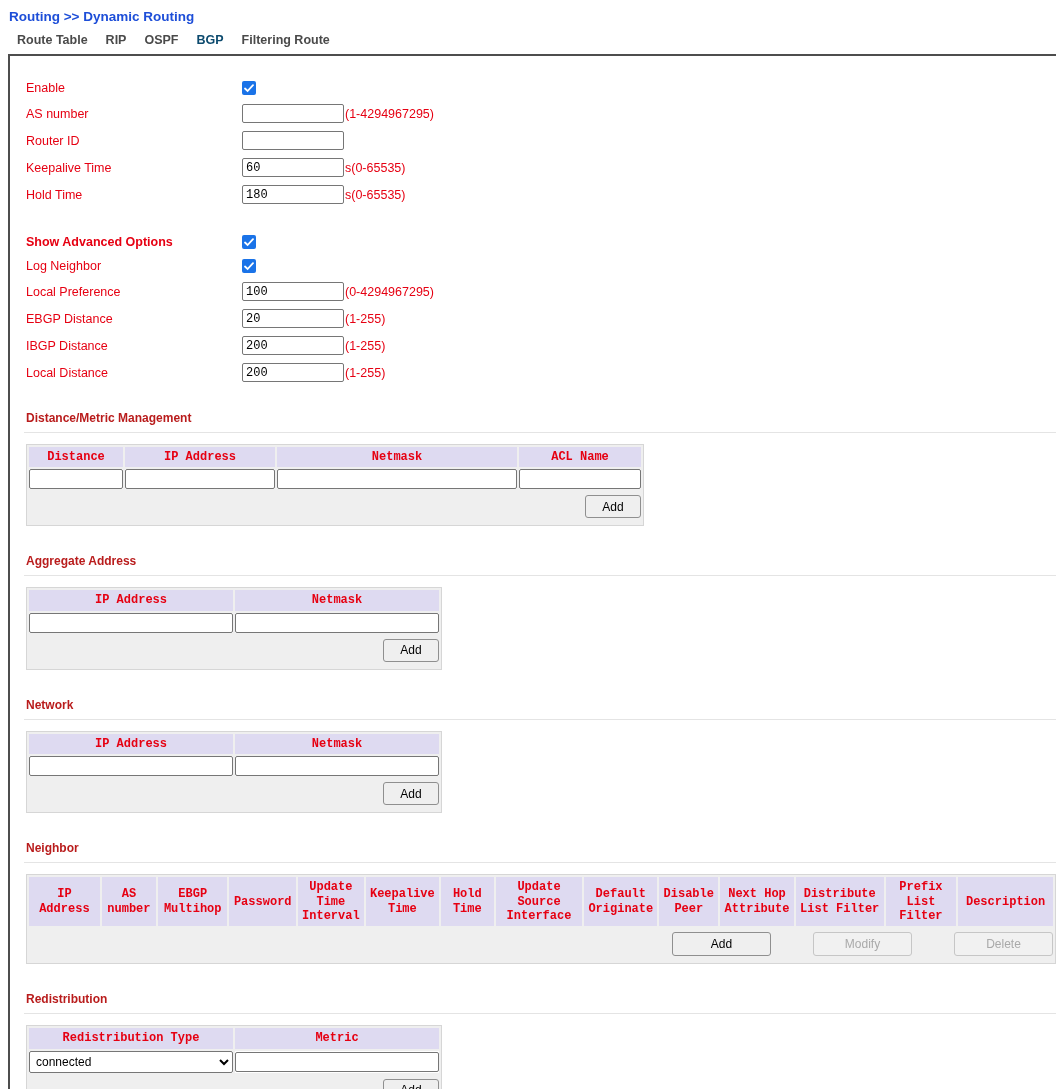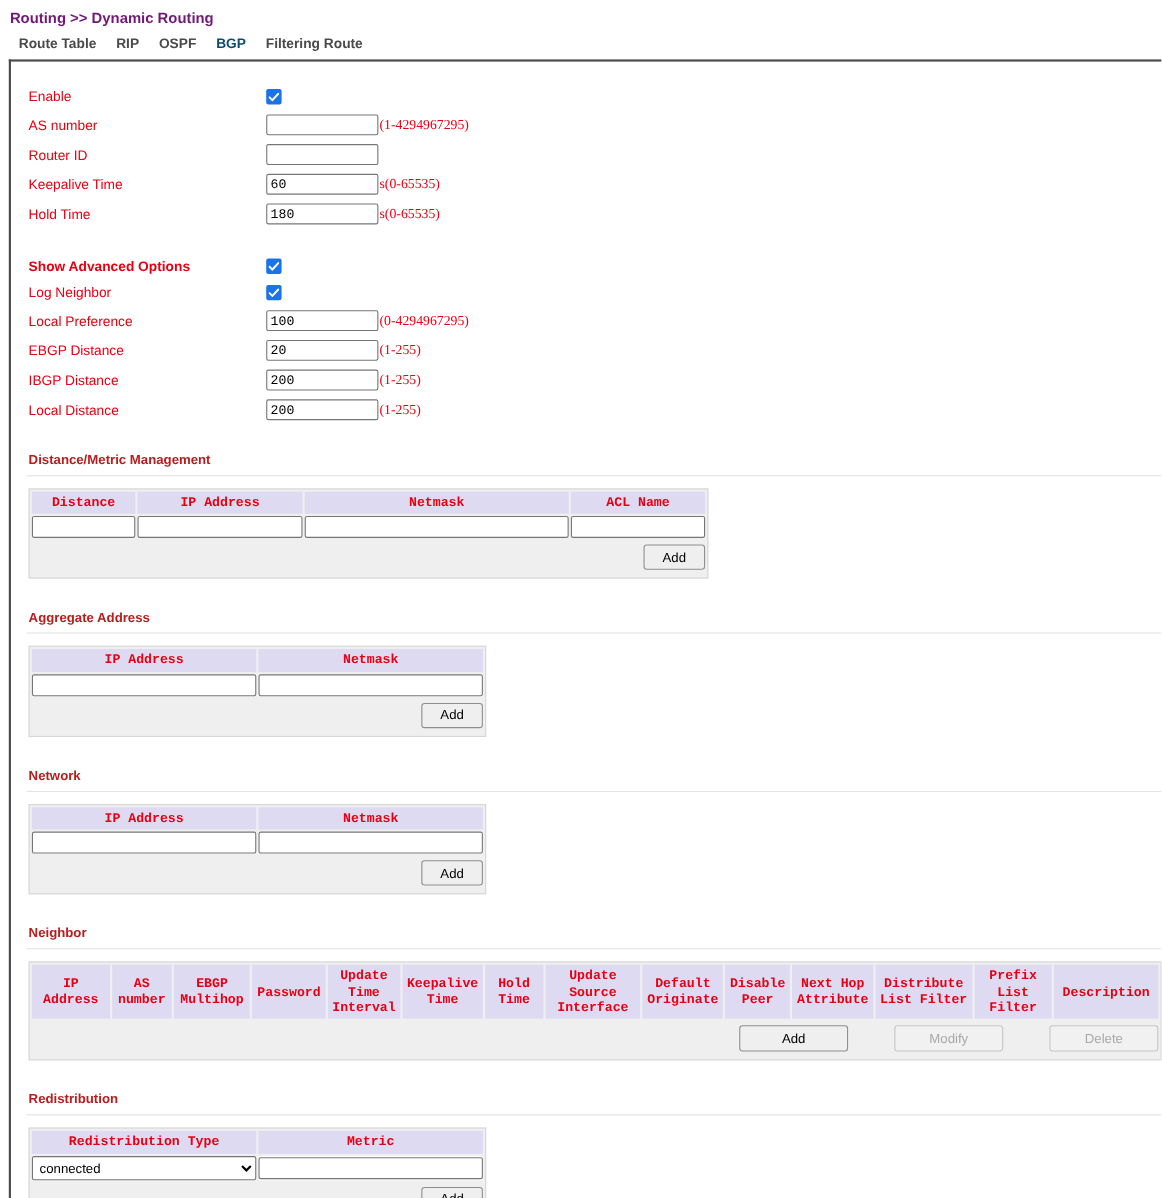--- a/index.html
+++ b/index.html
@@ -1,32 +1,32 @@
 <!DOCTYPE html>
 <html><head>
 <meta charset="utf-8">
 <style>
   html,body{margin:0;padding:0;background:#fff;}
   body{width:1056px;height:1089px;font-family:"Liberation Sans","DejaVu Sans",sans-serif;font-size:12px;color:#000;overflow:hidden;}
 
-  .page-title{color:#701a75;font-weight:bold;font-size:13.5px;padding:9px 0 4px 9px;}
+  .page-title{color:#1d4ed8;font-weight:bold;font-size:13.5px;padding:9px 0 4px 9px;}
 
   .tabs{display:flex;align-items:flex-end;padding-left:8px;}
   .tab{font-weight:bold;color:#4a4a4a;font-size:12.5px;padding:5px 9px 7px 9px;cursor:pointer;white-space:nowrap;}
   .tab.active{color:#0c4a6e;}
 
   .content{border-top:2px solid #4d4d4d;border-left:2px solid #4d4d4d;margin-left:8px;padding:20px 0 0 16px;min-height:1011px;box-sizing:border-box;}
 
   
   .form-row{display:flex;align-items:center;height:27px;}
   .form-row.cbrow{height:24px;}
   .form-label{width:216px;color:#e60012;font-size:12.5px;flex:none;}
   .form-label.bold{font-weight:bold;}
   .txt{width:102px;height:19px;border:1px solid #767676;border-radius:2px;padding:0 3px;font-size:12px;font-family:Liberation Mono, monospace;box-sizing:border-box;background:#fff;}
-  .hint{color:#e60012;font-size:12.5px;margin-left:1px;font-family:Liberation Serif, serif;}
+  .hint{color:#e60012;font-size:12.5px;margin-left:1px;}
   .gap{height:22px;}
 
   
   .checkbox{width:14px;height:14px;background:#1a73e8;border-radius:2px;display:inline-flex;align-items:center;justify-content:center;cursor:pointer;}
   .checkbox svg{display:block;}
 
   
   .section-title{color:#b91c1c;font-weight:bold;font-size:12px;margin:25px 0 0 0;}
   .section-rule{border-bottom:1px solid #e4e4e4;margin:7px 0 11px -2px;width:1032px;}
 

